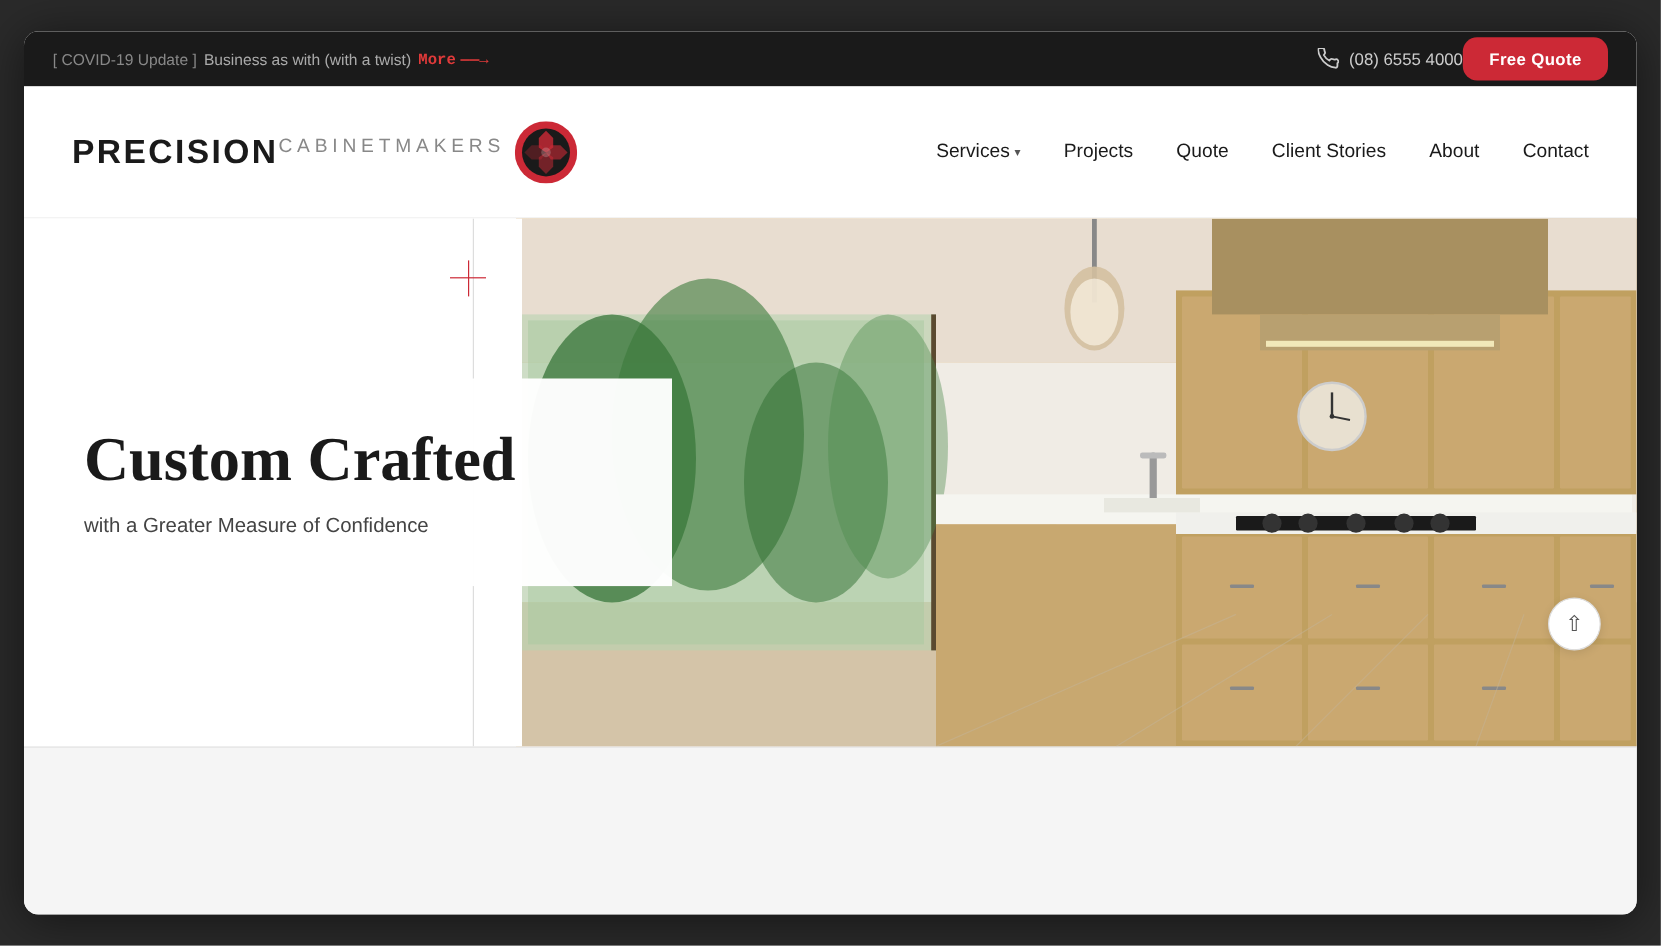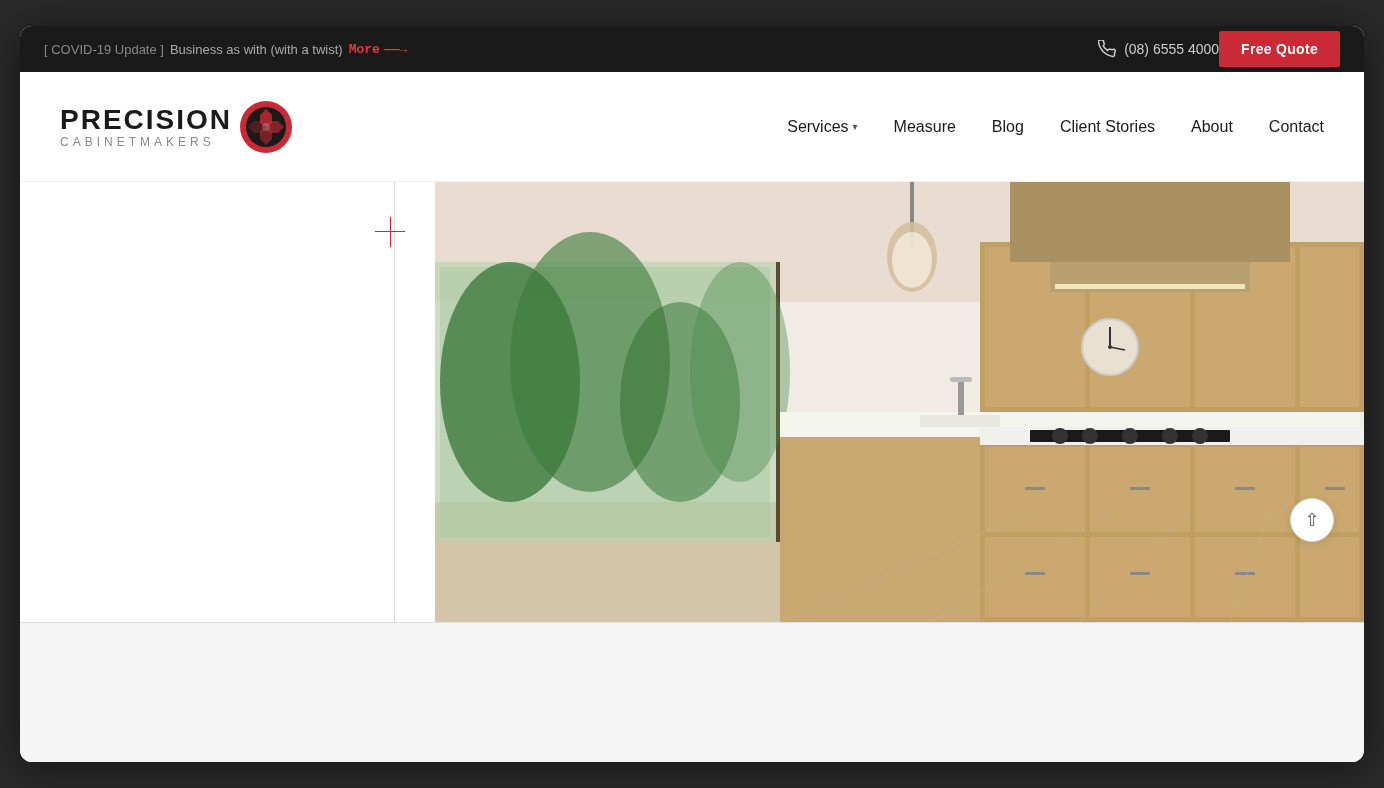--- a/index.html
+++ b/index.html
@@ -73,21 +73,21 @@
 
     .free-quote-btn {
       background: #cc2936;
       color: #fff;
       border: none;
       padding: 10px 22px;
       font-size: 14px;
       font-weight: bold;
       font-family: Arial, sans-serif;
       cursor: pointer;
-      border-radius: 2px;
+      border-radius: 12px;
       letter-spacing: 0.3px;
     }
 
     
     .site-header {
       background: #fff;
       display: flex;
       align-items: center;
       padding: 0 40px;
       height: 110px;
@@ -96,35 +96,35 @@
 
     .logo-area {
       display: flex;
       align-items: center;
       gap: 0;
       flex-shrink: 0;
     }
 
     .logo-text {
       display: flex;
-      flex-direction: column;
+      flex-direction: row;
       line-height: 1;
     }
 
     .logo-precision {
       font-size: 28px;
       font-weight: 900;
       color: #1a1a1a;
       letter-spacing: 2px;
       font-family: Arial, sans-serif;
       text-transform: uppercase;
     }
 
     .logo-cabinetmakers {
-      font-size: 12px;
+      font-size: 16px;
       color: #888;
       letter-spacing: 4px;
       font-family: Arial, sans-serif;
       text-transform: uppercase;
       margin-top: 2px;
     }
 
     .logo-icon {
       width: 52px;
       height: 52px;
@@ -332,24 +332,24 @@
     </div>
 
     <div class="nav-spacer"></div>
 
     <nav class="main-nav">
       <div class="nav-item">
         <span>Services</span>
         <span class="nav-chevron">▾</span>
       </div>
       <div class="nav-item">
-        <span>Measure</span>
-      </div>
-      <div class="nav-item">
-        <span>Blog</span>
+        <span>Projects</span>
+      </div>
+      <div class="nav-item">
+        <span>Quote</span>
       </div>
       <div class="nav-item">
         <span>Client Stories</span>
       </div>
       <div class="nav-item">
         <span>About</span>
       </div>
       <div class="nav-item">
         <span>Contact</span>
       </div>
@@ -460,20 +460,24 @@
         <ellipse cx="985" cy="215" rx="15" ry="12" fill="#3a7020" opacity="0.7"></ellipse>
         <ellipse cx="1010" cy="218" rx="12" ry="10" fill="#5a9a40" opacity="0.6"></ellipse>
 
         <line x1="350" y1="440" x2="600" y2="330" stroke="#c4b498" stroke-width="1" opacity="0.5"></line>
         <line x1="500" y1="440" x2="680" y2="330" stroke="#c4b498" stroke-width="1" opacity="0.5"></line>
         <line x1="650" y1="440" x2="760" y2="330" stroke="#c4b498" stroke-width="1" opacity="0.5"></line>
         <line x1="800" y1="440" x2="840" y2="330" stroke="#c4b498" stroke-width="1" opacity="0.5"></line>
       </svg>
     </div>
 
+    <div class="hero-content">
+      <h1 class="hero-heading">Custom Crafted</h1>
+      <p class="hero-subheading">with a Greater Measure of Confidence</p>
+    </div>
 
     <div class="back-to-top">
       <span>⇧</span>
     </div>
 
   </div>
 
   <div class="below-fold">
   </div>
 

